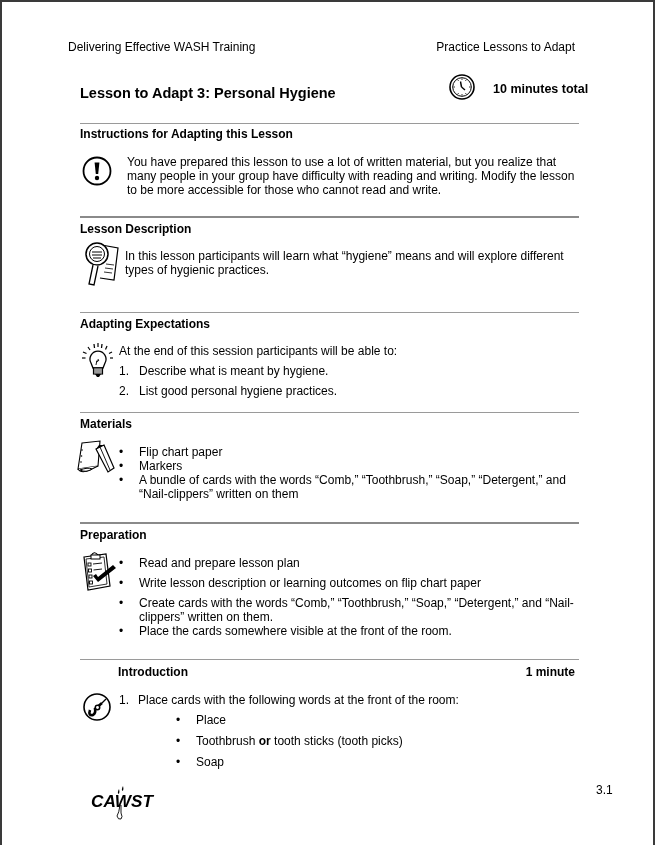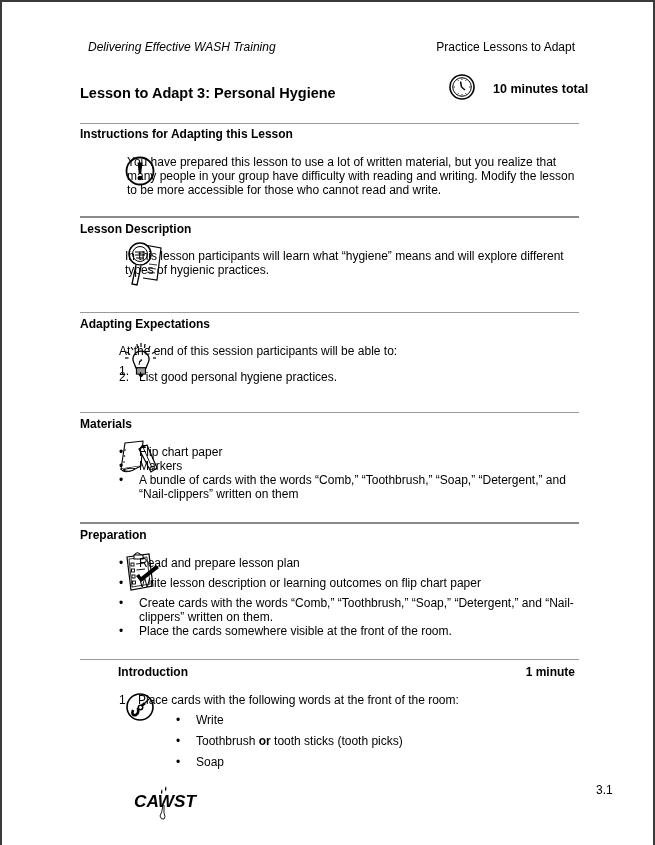--- a/index.html
+++ b/index.html
@@ -19,34 +19,34 @@
   .abs { position: absolute; }
   .hdr { font-size: 12px; top: 38px; }
   .title { font-size: 14.5px; font-weight: bold; left: 78px; top: 83px; }
   .timer { left: 447px; top: 72px; display: flex; align-items: center; gap: 18px; }
   .timer-label { font-size: 12.5px; font-weight: bold; }
   .rule { position: absolute; left: 78px; width: 499px; }
   .rule.thin { height: 1px; background: #9a9a9a; }
   .rule.thick { height: 2px; background: #8a8a8a; }
   .sec-title { position: absolute; left: 78px; font-size: 12px; font-weight: bold; }
   .body-text { font-size: 12px; line-height: 14px; }
-  .icon { position: absolute; margin-left: 43px; }
+  .icon { position: absolute; }
   ul.bul, ol.num { list-style: none; position: absolute; font-size: 12px; }
   .li { position: relative; padding-left: 20px; line-height: 14px; }
   .li .mark { position: absolute; left: 0; top: 0; }
   .min { position: absolute; right: 78px; font-size: 12px; font-weight: bold; }
   .pagenum { position: absolute; left: 594px; top: 781px; font-size: 12px; }
   b.em { font-weight: bold; }
 </style>
 </head>
 <body>
 
 <div class="frame">
 
-  <div class="abs hdr" style="left:86px;font-style:italic;">Delivering Effective WASH Training</div>
+  <div class="abs hdr" style="left:66px;">Delivering Effective WASH Training</div>
   <div class="abs hdr" style="right:78px;">Practice Lessons to Adapt</div>
 
   <div class="abs title">Lesson to Adapt 3: Personal Hygiene</div>
 
   <div class="abs timer">
     <span>
       <svg width="26" height="26" viewBox="0 0 26 26">
         <circle cx="13" cy="13" r="12" fill="none" stroke="#000" stroke-width="1.6"></circle>
         <circle cx="13" cy="13" r="9.3" fill="none" stroke="#000" stroke-width="1"></circle>
         <g stroke="#000" stroke-width="0.8">
@@ -119,20 +119,21 @@
       <rect x="13.5" y="26" width="9" height="6" fill="#fff" stroke="#000" stroke-width="1.2"></rect>
       <line x1="13.5" y1="28" x2="22.5" y2="28" stroke="#000" stroke-width="0.8"></line>
       <line x1="13.5" y1="30" x2="22.5" y2="30" stroke="#000" stroke-width="0.8"></line>
       <path d="M15 32 L17 35 L19 35 L21 32" fill="#000"></path>
     </svg>
   </div>
   <div class="abs body-text" style="left:117px; top:342px;">At the end of this session participants will be able to:</div>
   <ol class="num" style="left:117px; top:362px;">
     <li class="li" style="margin-bottom:6px;">
       <span class="mark">1.</span>
+      <span>Describe what is meant by hygiene.</span>
     </li>
     <li class="li">
       <span class="mark">2.</span>
       <span>List good personal hygiene practices.</span>
     </li>
   </ol>
 
   <div class="rule thin" style="top:410px;"></div>
   <div class="sec-title" style="top:415px;">Materials</div>
   <div class="icon" style="left:74px; top:438px;">
@@ -191,21 +192,21 @@
       <path d="M8 18 Q6 24 11 23 Q14 21 13 17 L20 11" fill="none" stroke="#000" stroke-width="2.6"></path>
       <circle cx="15.5" cy="15.5" r="2.2" fill="#fff" stroke="#000" stroke-width="1.5"></circle>
       <line x1="20" y1="11" x2="24" y2="7" stroke="#000" stroke-width="1.2"></line>
     </svg>
   </div>
   <div class="abs body-text" style="left:117px; top:691px;">
     <span>1.</span>
   </div>
   <div class="abs body-text" style="left:136px; top:691px;">Place cards with the following words at the front of the room:</div>
   <ul class="bul" style="left:174px; top:711px;">
-    <li class="li" style="margin-bottom:7px;"><span class="mark">•</span><span>Write</span></li>
+    <li class="li" style="margin-bottom:7px;"><span class="mark">•</span><span>Place</span></li>
     <li class="li" style="margin-bottom:7px;"><span class="mark">•</span><span>Toothbrush </span><b class="em">or</b><span> tooth sticks (tooth picks)</span></li>
     <li class="li"><span class="mark">•</span><span>Soap</span></li>
   </ul>
 
   <div class="icon" style="left:88px; top:783px;">
     <svg width="66" height="36" viewBox="0 0 66 36">
       <path d="M33 1 Q31 5 32.5 6 Q34 5 33 1 Z" fill="#000"></path>
       <path d="M29 4 Q27 8 28.5 9 Q30 8 29 4 Z" fill="#000"></path>
       <text x="1" y="22" font-family="Liberation Sans, sans-serif" font-size="16" font-weight="bold" font-style="italic" fill="#000" textLength="62" lengthAdjust="spacingAndGlyphs">CAWST</text>
       <path d="M30 20 Q29 28 27 31 Q28 35 31 34 Q33 32 31 28 Q31 24 31 20" fill="none" stroke="#000" stroke-width="0.9"></path>

